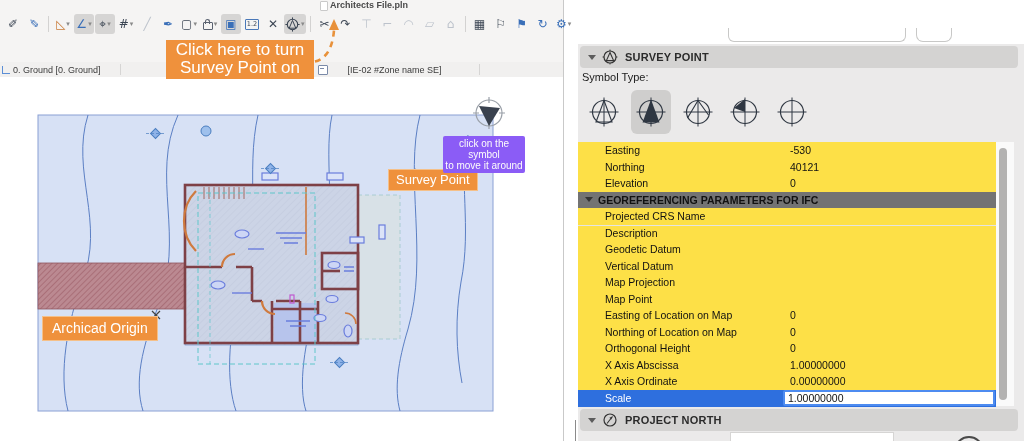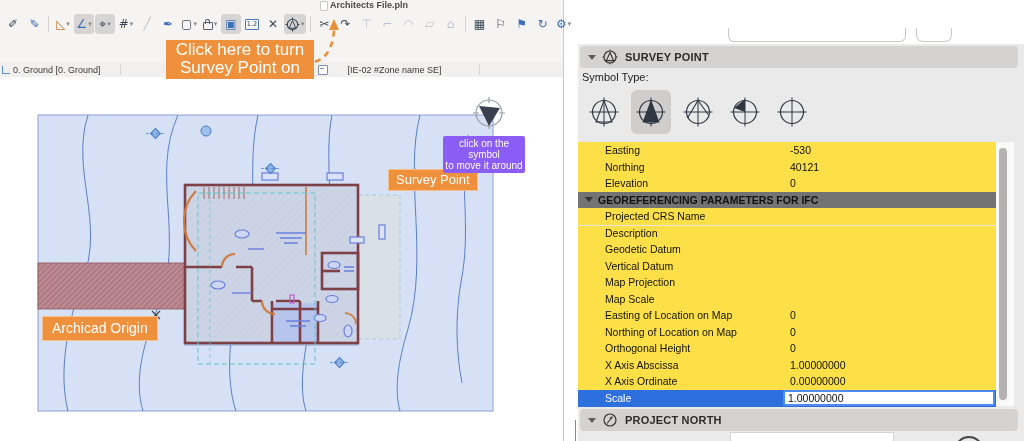--- a/index.html
+++ b/index.html
@@ -423,21 +423,21 @@
       </div>
     <div class="prow" style="top:115.5px">
         <span class="plabel">Vertical Datum</span>
         <span class="pvalue"></span>
       </div>
     <div class="prow" style="top:132px">
         <span class="plabel">Map Projection</span>
         <span class="pvalue"></span>
       </div>
     <div class="prow" style="top:148.5px">
-        <span class="plabel">Map Scale</span>
+        <span class="plabel">Map Point</span>
         <span class="pvalue"></span>
       </div>
     <div class="prow" style="top:165px">
         <span class="plabel">Easting of Location on Map</span>
         <span class="pvalue">0</span>
       </div>
     <div class="prow" style="top:181.5px">
         <span class="plabel">Northing of Location on Map</span>
         <span class="pvalue">0</span>
       </div>

